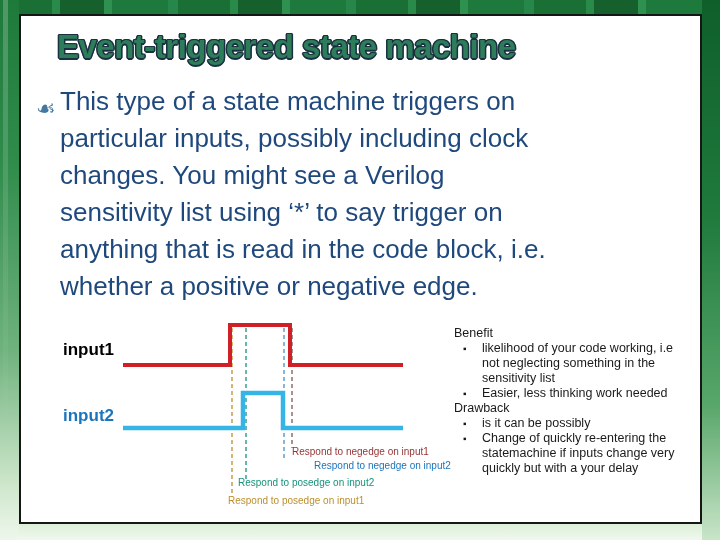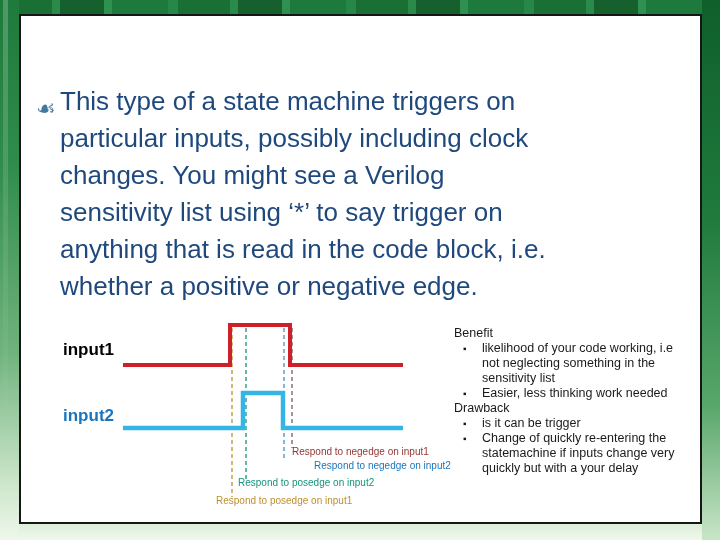--- a/index.html
+++ b/index.html
@@ -57,21 +57,21 @@
   }
   
   .sig-label{position:absolute;font-size:17px;font-weight:bold;white-space:nowrap;}
   .sig-input1{left:42px;top:324px;color:#000000;}
   .sig-input2{left:42px;top:390px;color:#1b75bc;}
   .diagram-svg{position:absolute;left:95px;top:305px;}
   .annot{position:absolute;font-size:10px;white-space:nowrap;}
   .annot-neg1{left:271px;top:430px;color:#943634;}
   .annot-neg2{left:253px;top:444px;color:#1b75bc;padding-left:40px;}
   .annot-pos2{left:217px;top:461px;color:#16937b;}
-  .annot-pos1{left:195px;top:479px;color:#bd8f2e;}
+  .annot-pos1{left:207px;top:479px;color:#bd8f2e;}
   
   .proscons{
     position:absolute;left:433px;top:310px;width:254px;
     color:#1a1a1a;font-size:12.5px;line-height:15px;
   }
   .proscons h3{
     margin:0 0 3px 0;font-size:15.5px;font-weight:bold;
     text-decoration:underline;color:#111;
   }
   .pc-row{display:flex;align-items:flex-start;}
@@ -84,20 +84,21 @@
 
 <div class="frame-top"></div>
 <div class="frame-left">
     <div class="stripe"></div>
   </div>
 <div class="frame-right"></div>
 <div class="frame-bottom"></div>
 
 <div class="slide">
 
+  <div class="slide-title">Event-triggered state machine</div>
 
   <span class="body-bullet">☙</span>
   <div class="body-text">This type of a state machine triggers on
 particular inputs, possibly including clock
 changes. You might see a Verilog
 sensitivity list using ‘*’ to say trigger on
 anything that is read in the code block, i.e.
 whether a positive or negative edge.</div>
 
   <div class="sig-label sig-input1">input1</div>
@@ -133,21 +134,21 @@
 
     <div class="pc-row">
       <span class="pc-bullet">▪</span>
       <span class="pc-text">Easier, less thinking work needed</span>
     </div>
 
     <div class="pc-plain">Drawback</div>
 
     <div class="pc-row">
       <span class="pc-bullet">▪</span>
-      <span class="pc-text">is it can be trigger</span>
+      <span class="pc-text">is it can be possibly</span>
     </div>
 
     <div class="pc-row">
       <span class="pc-bullet">▪</span>
       <span class="pc-text">Change of quickly re-entering the
 statemachine if inputs change very
 quickly but with a your delay</span>
     </div>
   </div>
 

